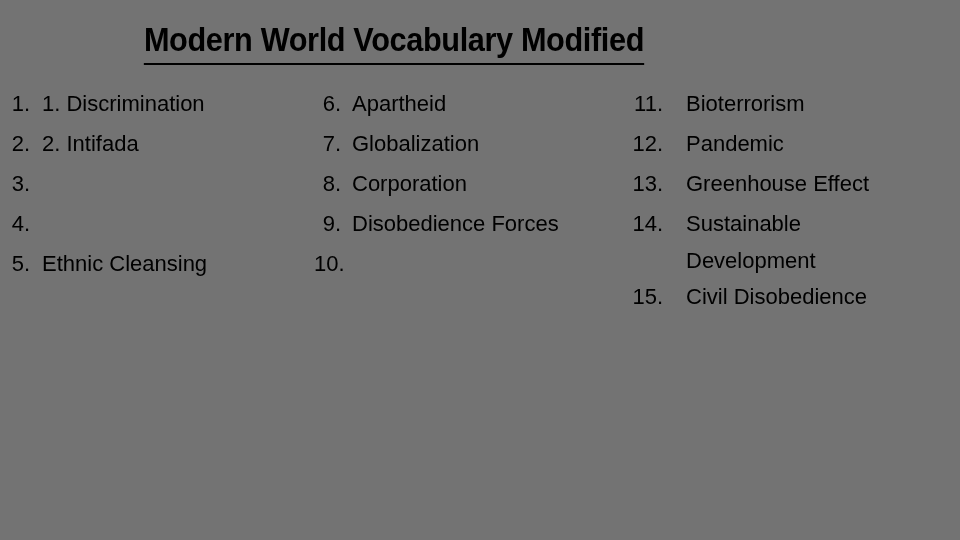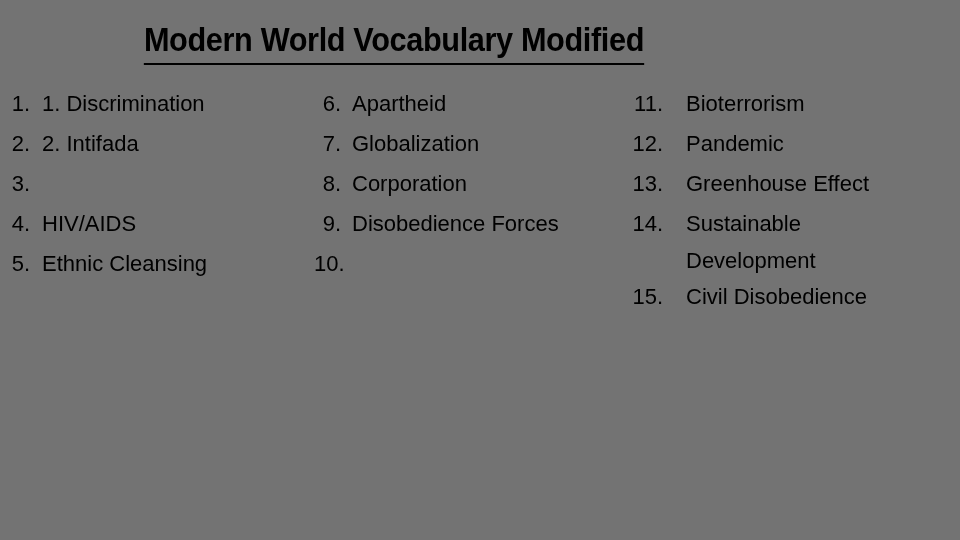--- a/index.html
+++ b/index.html
@@ -97,23 +97,20 @@
         <span class="item-number">2.</span>
         <span class="item-text">
           <span class="wrap-line">2.  Intifada</span>
         </span>
       </div>
       <div class="list-item">
         <span class="item-number">3.</span>
       </div>
       <div class="list-item">
         <span class="item-number">4.</span>
-        <span class="item-text">
-          <span class="wrap-line">HIV/AIDS</span>
-        </span>
       </div>
       <div class="list-item">
         <span class="item-number">5.</span>
         <span class="item-text">
           <span class="wrap-line">Ethnic Cleansing</span>
         </span>
       </div>
     </div>
   <div class="column" id="col-2">
       <div class="list-item">

